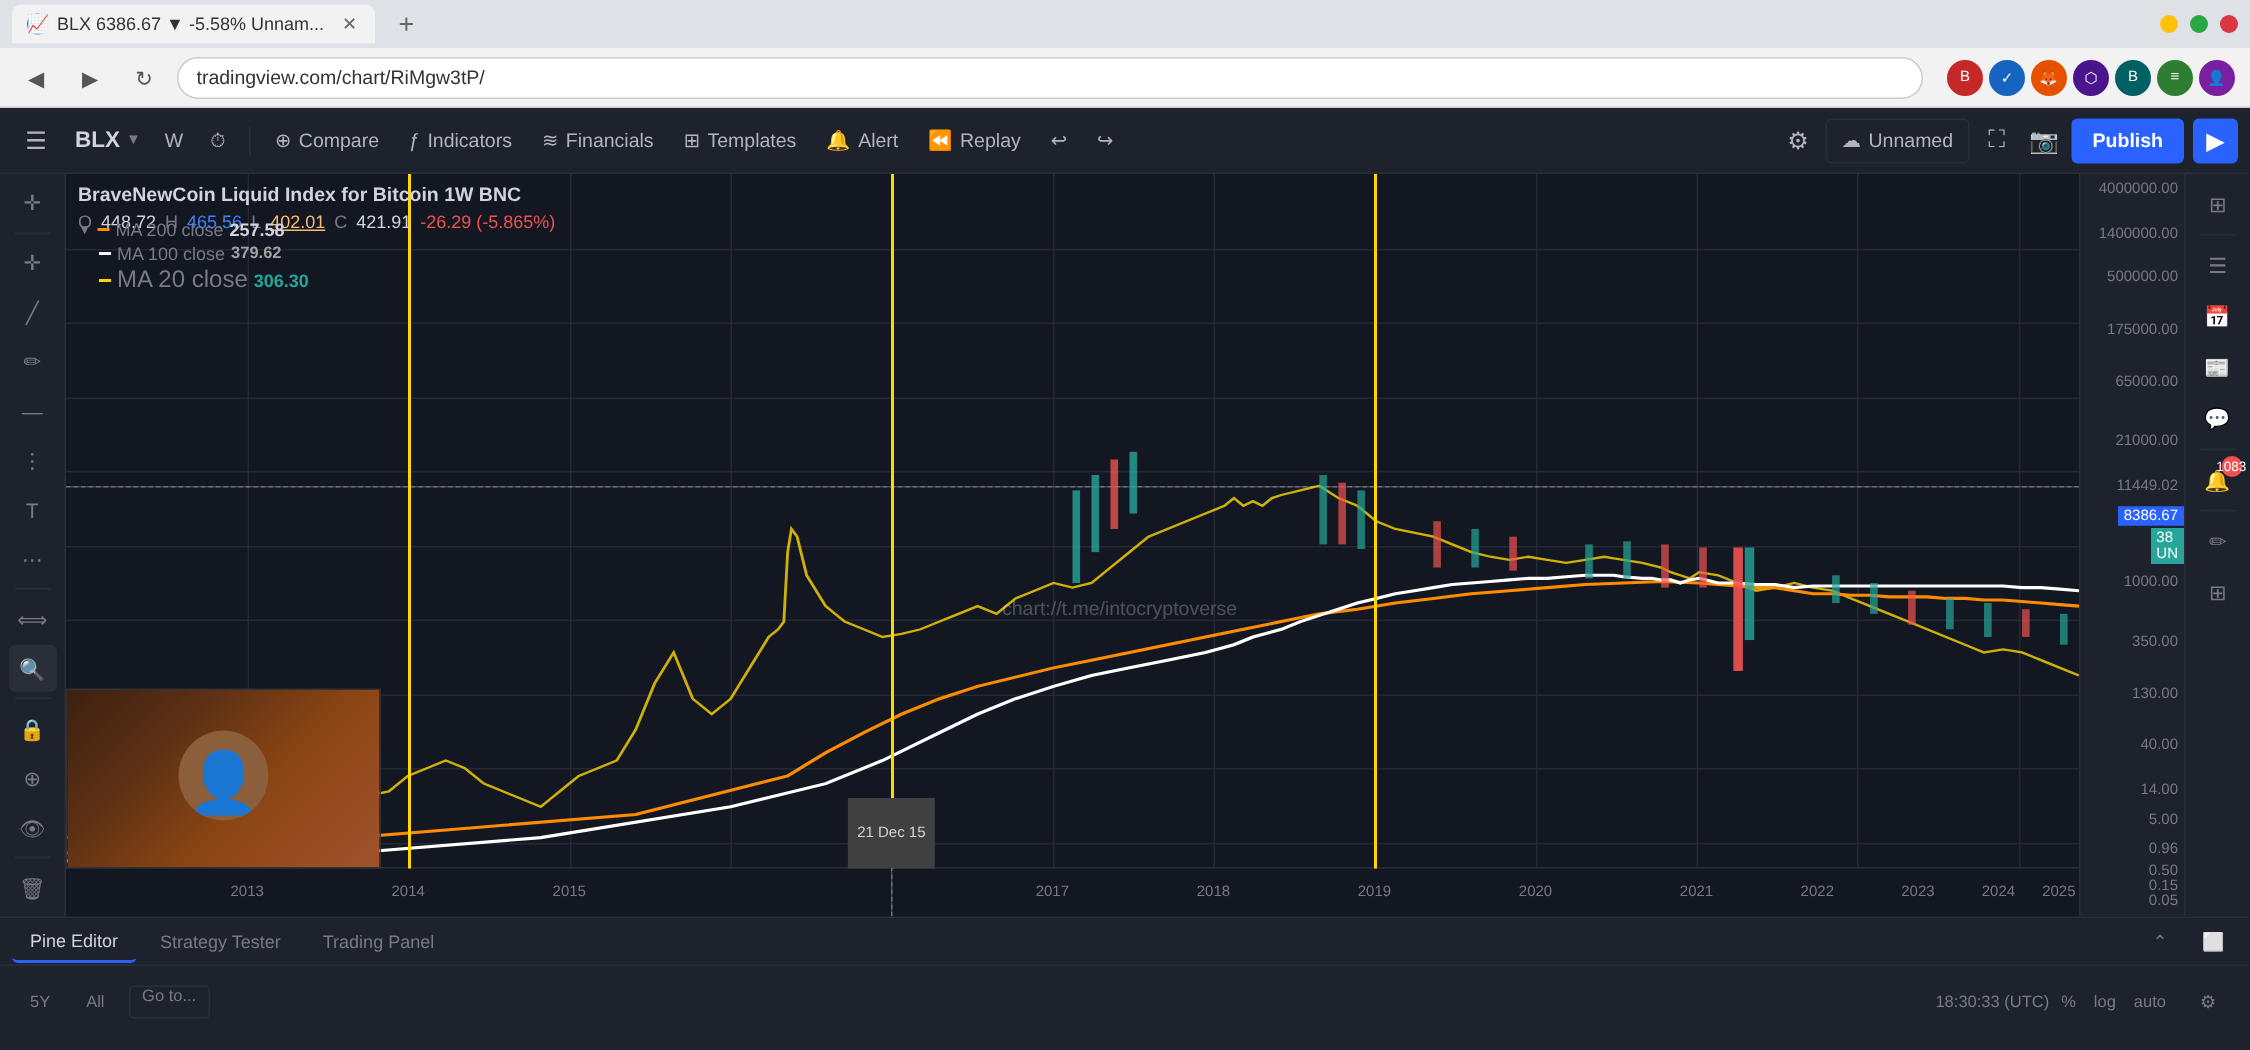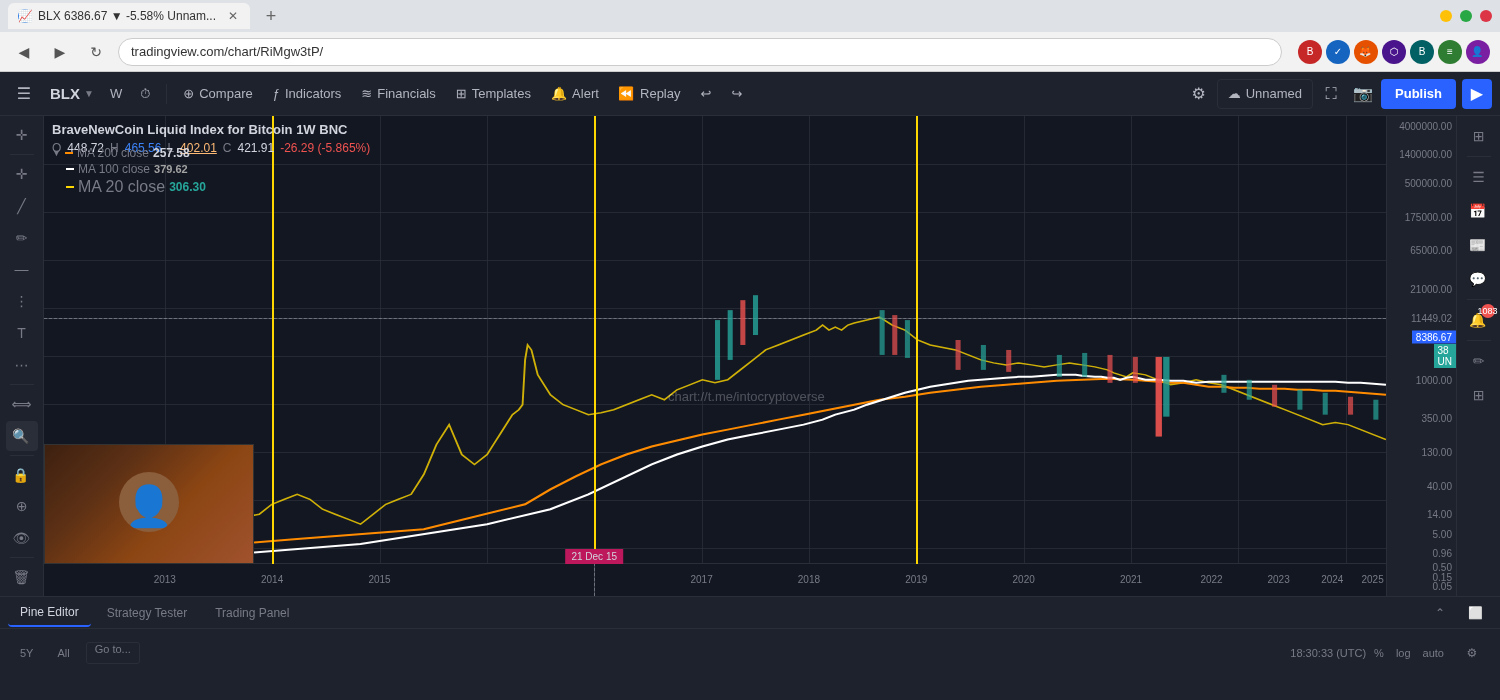--- a/index.html
+++ b/index.html
@@ -74,21 +74,21 @@
     
     .tv-price-scale { width: 70px; background: #1e222d; display: flex; flex-direction: column; border-left: 1px solid #2a2e39; flex-shrink: 0; position: relative; }
     .price-label { position: absolute; right: 4px; font-size: 10px; color: #787b86; transform: translateY(-50%); }
     .price-label-highlight { position: absolute; right: 0; font-size: 10px; background: #2962ff; color: #fff; padding: 1px 4px; transform: translateY(-50%); }
     .price-label-green { position: absolute; right: 0; font-size: 10px; background: #26a69a; color: #fff; padding: 1px 4px; transform: translateY(-50%); }
 
     
     .tv-right-toolbar { width: 44px; background: #1e222d; display: flex; flex-direction: column; align-items: center; padding: 4px 0; gap: 2px; border-left: 1px solid #2a2e39; flex-shrink: 0; }
 
     
-    .tv-bottom { height: 104px; background: #1e222d; border-top: 1px solid #2a2e39; flex-shrink: 0; }
+    .tv-bottom { height: 89px; background: #1e222d; border-top: 1px solid #2a2e39; flex-shrink: 0; }
     .tv-bottom-tabs { height: 32px; display: flex; align-items: center; padding: 0 8px; gap: 4px; border-bottom: 1px solid #2a2e39; }
     .bottom-tab { height: 28px; padding: 0 12px; display: flex; align-items: center; font-size: 12px; color: #787b86; cursor: pointer; border-radius: 4px; }
     .bottom-tab.active { color: #d1d4dc; border-bottom: 2px solid #2962ff; }
     .tv-bottom-controls { height: 48px; display: flex; align-items: center; padding: 0 12px; gap: 8px; }
     .time-btn { height: 22px; padding: 0 8px; font-size: 11px; color: #787b86; cursor: pointer; border-radius: 3px; display: flex; align-items: center; }
     .goto-btn { height: 22px; padding: 0 8px; font-size: 11px; color: #787b86; cursor: pointer; border: 1px solid #2a2e39; border-radius: 3px; }
     .bottom-spacer { flex: 1; }
     .bottom-time { font-size: 11px; color: #787b86; }
     .bottom-log-btns { display: flex; gap: 4px; }
     .log-btn { font-size: 11px; color: #787b86; cursor: pointer; padding: 1px 4px; }
@@ -340,21 +340,21 @@
         </div>
         <div class="ma-line">
           <div class="ma-dot" style="background:#FFD700;margin-left:14px;"></div>
           <span style="color:#787b86;font-size:16px;">MA 20 close</span>
           <span style="color:#26a69a;font-size:12px;font-weight:bold;">306.30</span>
         </div>
       </div>
 
       <div class="chart-watermark">chart://t.me/intocryptoverse</div>
 
-      <div style="position:absolute;bottom:32px;left:41%;transform:translateX(-50%);background:#be185d;color:#d1d4dc;font-size:10px;padding:2px 6px;z-index:10;">21 Dec 15</div>
+      <div style="position:absolute;bottom:32px;left:41%;transform:translateX(-50%);background:#404040;color:#d1d4dc;font-size:10px;padding:18px 6px;z-index:10;">21 Dec 15</div>
 
       <div class="tv-time-axis">
         <div class="time-label" style="left:9%;">2013</div>
         <div class="time-label" style="left:17%;">2014</div>
         <div class="time-label" style="left:25%;">2015</div>
         <div class="time-label" style="left:33%;"></div>
         <div class="time-label" style="left:49%;">2017</div>
         <div class="time-label" style="left:57%;">2018</div>
         <div class="time-label" style="left:65%;">2019</div>
         <div class="time-label" style="left:73%;">2020</div>

